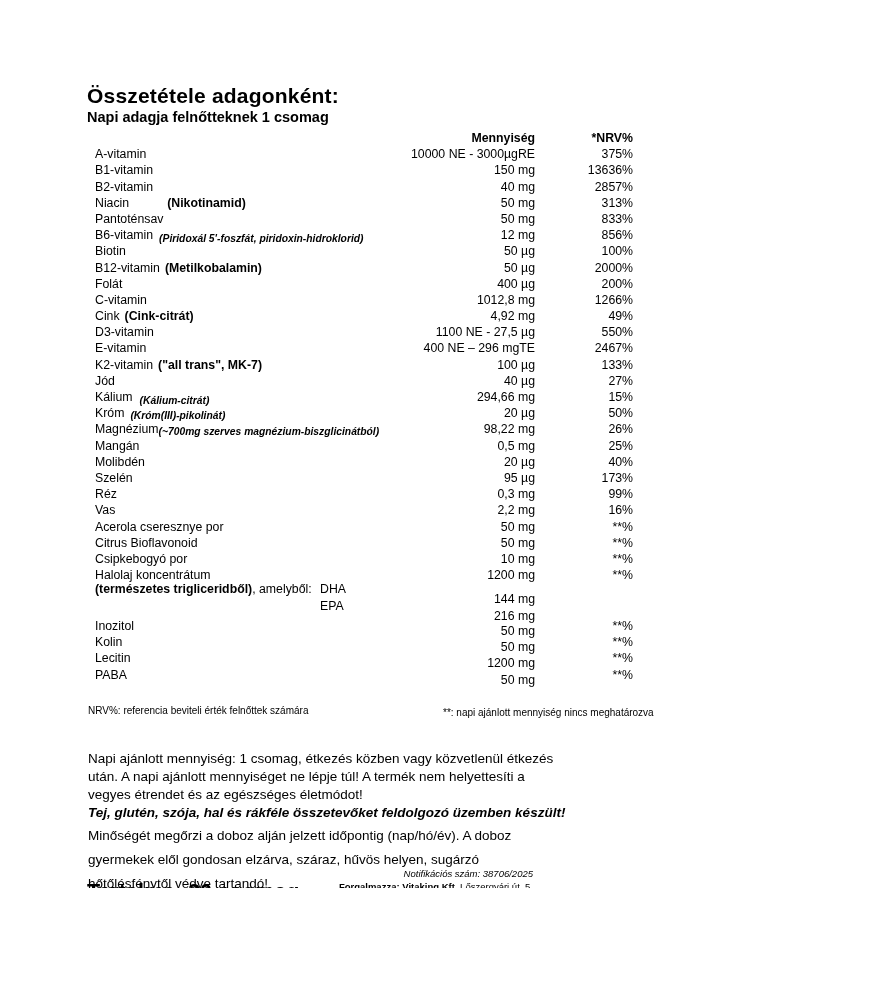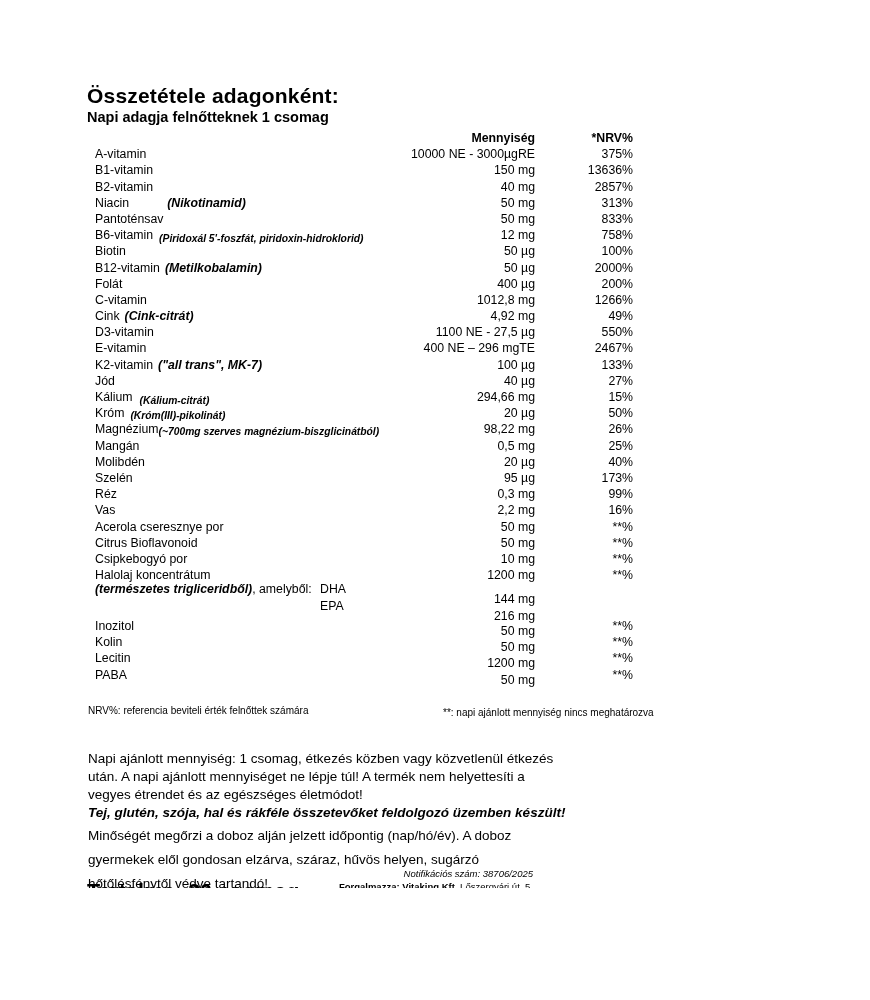--- a/index.html
+++ b/index.html
@@ -6,21 +6,21 @@
   .page{position:relative;width:870px;height:888px;background:#ffffff;color:#000;
         font-family:"Liberation Sans",sans-serif;overflow:hidden;}
   .title{position:absolute;left:87px;top:84px;font-size:21px;font-weight:bold;letter-spacing:.2px;}
   .subtitle{position:absolute;left:87px;top:109px;font-size:14.5px;font-weight:bold;}
   .ntable{position:absolute;left:95px;top:131px;width:538px;font-size:12.3px;}
   .trow{display:grid;grid-template-columns:290px 150px 98px;height:16.2px;align-items:start;}
   .thead .amt,.thead .nrv{font-weight:bold;}
   .cell{white-space:nowrap;line-height:14px;}
   .name{position:relative;}
   .amt,.nrv{text-align:right;}
-  .bi{font-weight:bold;font-style:italic;}
+  .bi{font-weight:bold;}
   .bis{font-weight:bold;font-style:italic;font-size:10.3px;}
   .fn-left{position:absolute;left:88px;top:705px;font-size:10px;}
   .fn-right{position:absolute;left:443px;top:707px;font-size:10px;}
   .usage{position:absolute;left:88px;top:750px;width:466px;font-size:13.5px;line-height:18px;}
   .allergen{font-weight:bold;font-style:italic;white-space:nowrap;}
   .storage{position:absolute;left:88px;top:824px;width:452px;font-size:13.5px;line-height:24px;}
   .contents{position:absolute;left:87px;top:880px;font-size:21.5px;font-weight:bold;}
   .distributor{position:absolute;top:868px;right:337px;text-align:right;font-size:9.5px;line-height:12.5px;}
   .notif{font-style:italic;}
   .dist-bold{font-weight:bold;}
@@ -61,21 +61,21 @@
           <div class="cell nrv">313%</div>
         </div>
         <div class="trow">
           <div class="cell name"><span>Pantoténsav</span></div>
           <div class="cell amt">50 mg</div>
           <div class="cell nrv">833%</div>
         </div>
         <div class="trow">
           <div class="cell name"><span>B6-vitamin</span><span class="bis" style="margin-left: 6px; position: relative; top: 3px;">(Piridoxál 5'-foszfát, piridoxin-hidroklorid)</span></div>
           <div class="cell amt">12 mg</div>
-          <div class="cell nrv">758%</div>
+          <div class="cell nrv">856%</div>
         </div>
         <div class="trow">
           <div class="cell name"><span>Biotin</span></div>
           <div class="cell amt">50 µg</div>
           <div class="cell nrv">100%</div>
         </div>
         <div class="trow">
           <div class="cell name"><span>B12-vitamin</span><span class="bi" style="margin-left: 5px;">(Metilkobalamin)</span></div>
           <div class="cell amt">50 µg</div>
           <div class="cell nrv">2000%</div>

